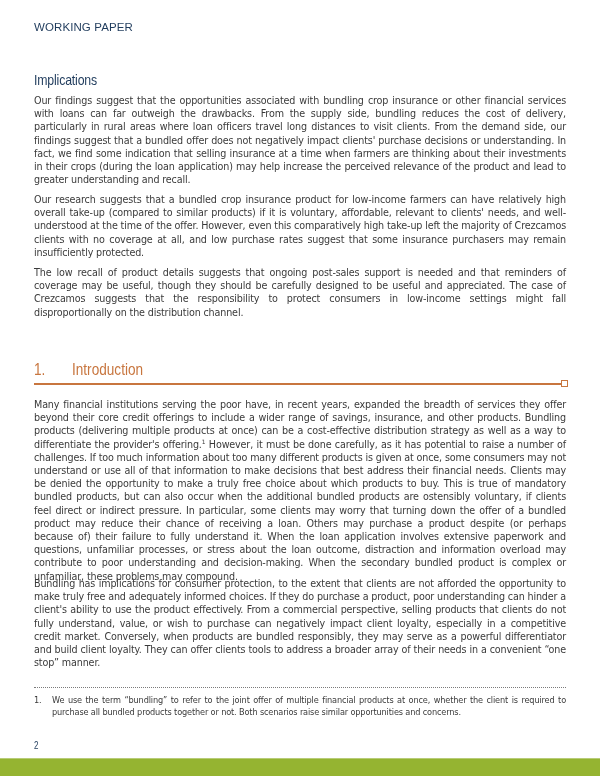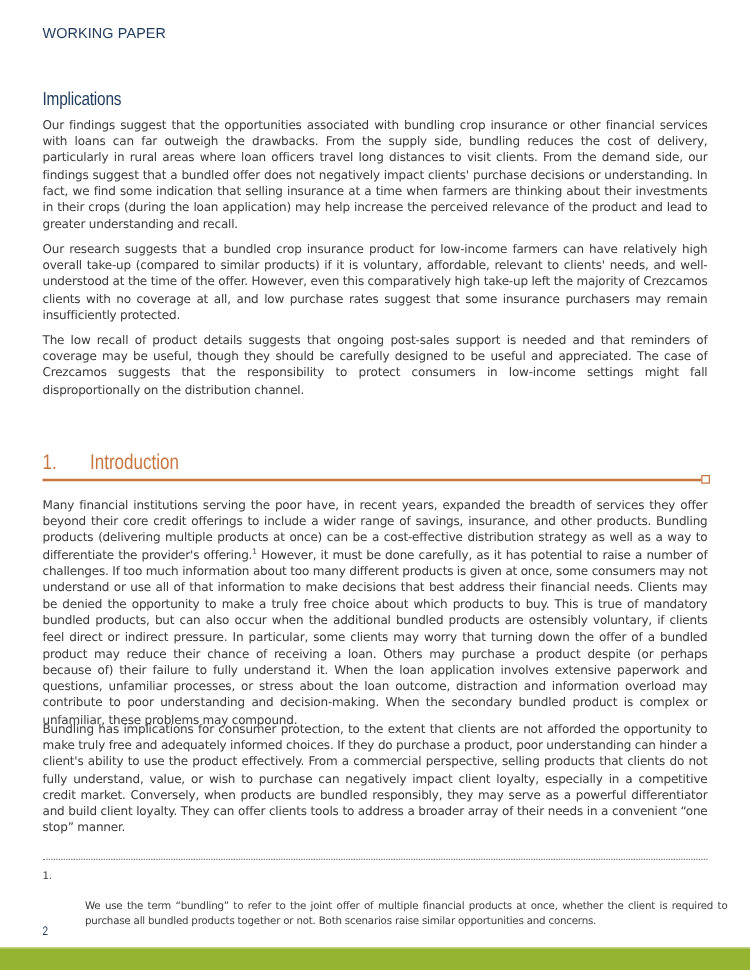--- a/index.html
+++ b/index.html
@@ -16,21 +16,21 @@
                     font-size: 17px; color: #c8763f; transform: scaleX(0.8); transform-origin: left top; }
   .section-title { position: absolute; left: 38px; top: 0; font-family: "Liberation Sans", sans-serif;
                    font-size: 17px; color: #c8763f; transform: scaleX(0.8); transform-origin: left top; }
   .section-rule { position: absolute; left: 34px; top: 383px; width: 528px; height: 1.5px; background: #c8763f; }
   .rule-end { position: absolute; left: 561px; top: 380px; width: 5px; height: 5px; border: 1px solid #c8763f;
               background: #fff; }
   .footnote-rule { position: absolute; left: 34px; top: 687px; width: 532px; border-top: 1px dotted #7a7a7a; }
   .footnote { position: absolute; left: 34px; top: 694px; width: 532px; font-size: 8.2px; line-height: 12.4px;
               color: #3a3a3a; letter-spacing: -0.15px; }
   .footnote-num { position: absolute; left: 0; top: 0; }
-  .footnote-text { position: absolute; left: 34px; top: 0; width: 514px; text-align: justify; margin-top: 24px; }
+  .footnote-text { position: absolute; left: 18px; top: 0; width: 514px; text-align: justify; }
   .page-number { position: absolute; left: 34px; top: 740px; font-family: "Liberation Sans", sans-serif;
                  font-size: 10px; color: #1f3b5c; transform: scaleX(0.8); transform-origin: left top; }
   .footer-bar { position: absolute; left: 0; top: 758px; width: 600px; height: 18px; background: #95b431;
                 border-top: 1px solid #b8cc78; }
   sup { font-size: 6px; vertical-align: super; line-height: 0; }
 </style>
 </head>
 <body>
 
 <div class="header-label">WORKING PAPER</div>

